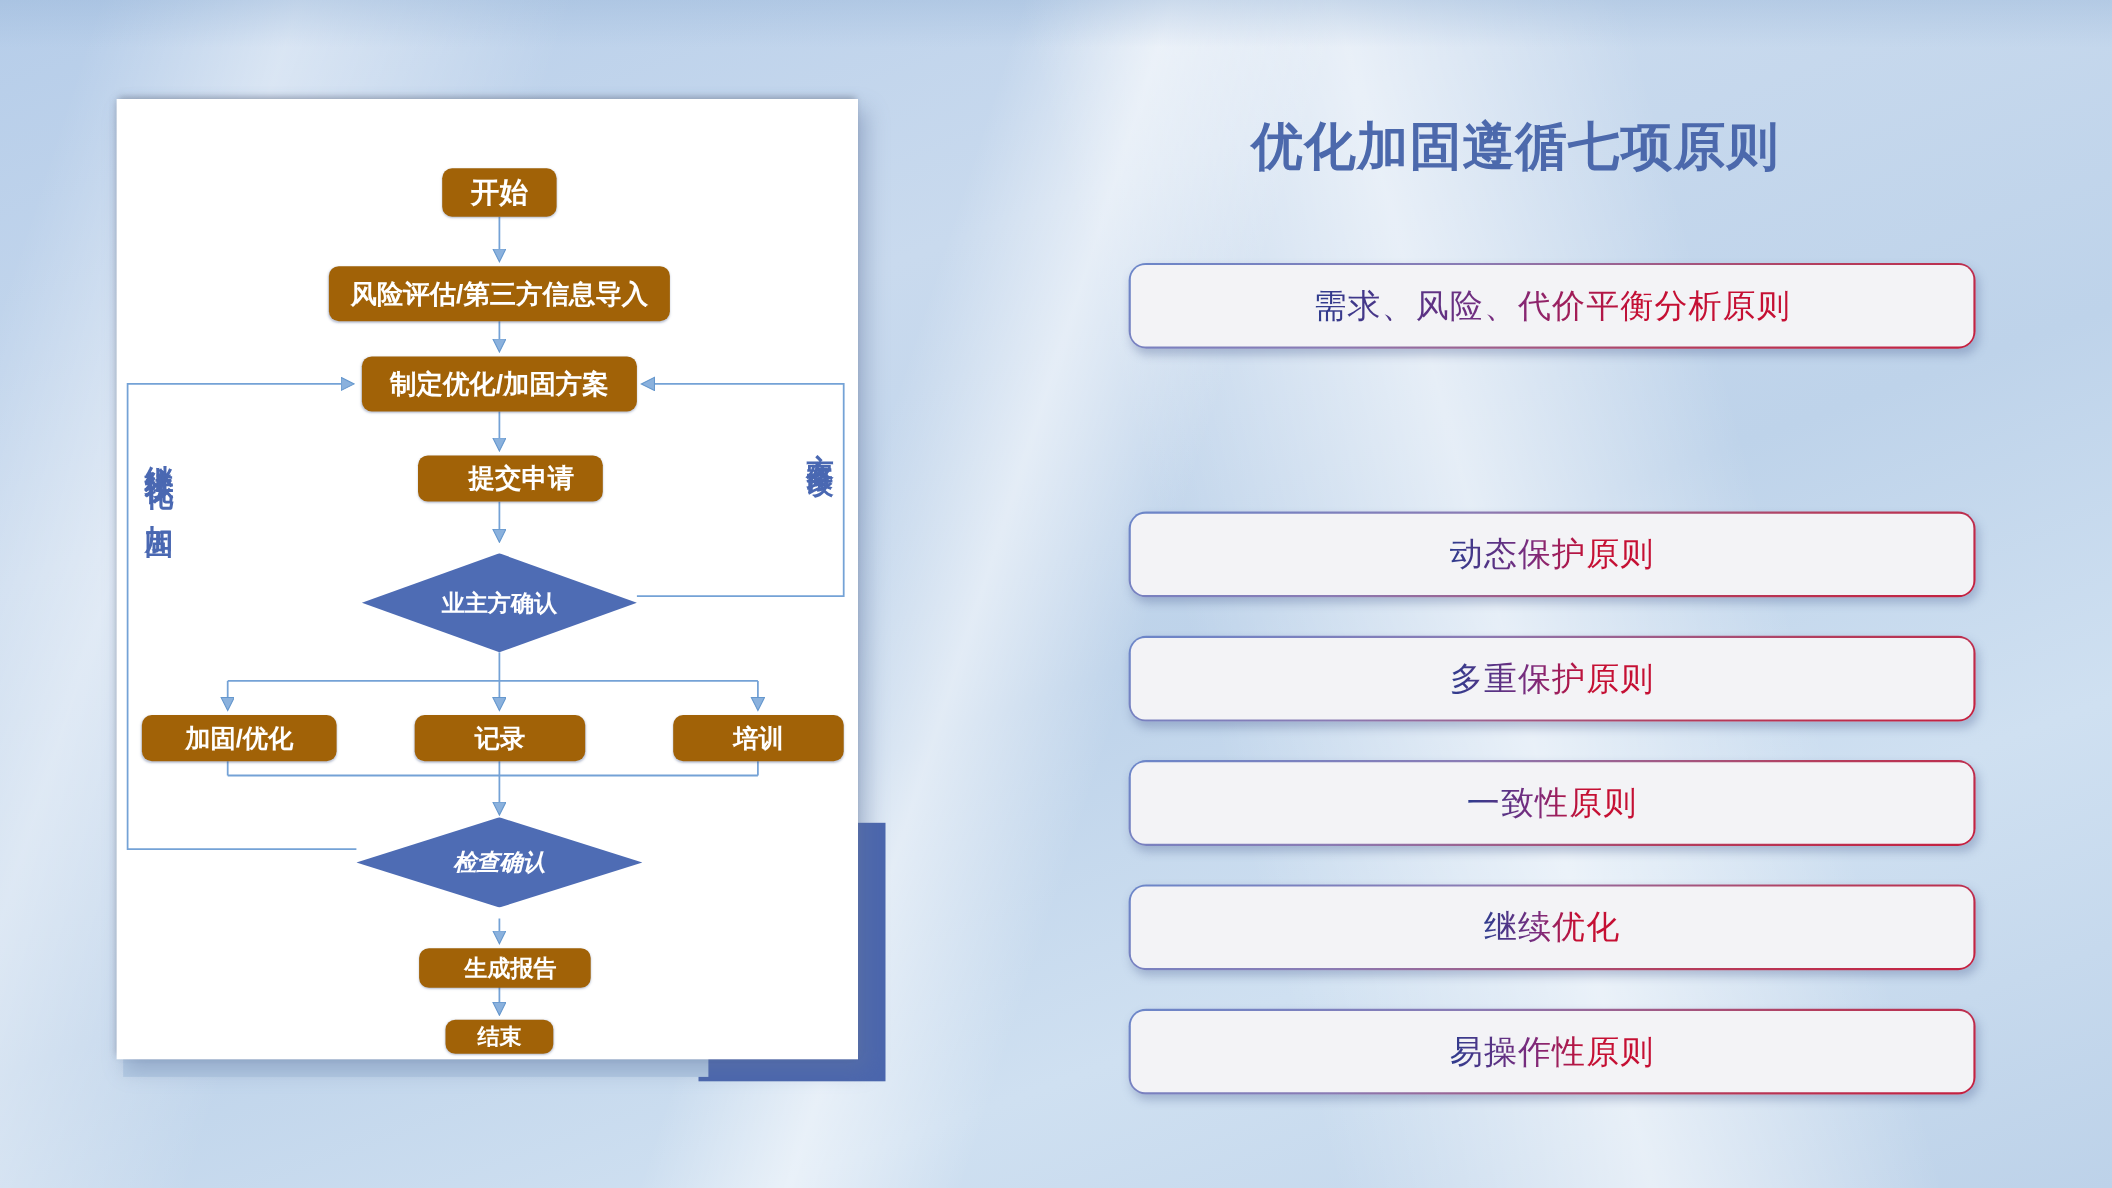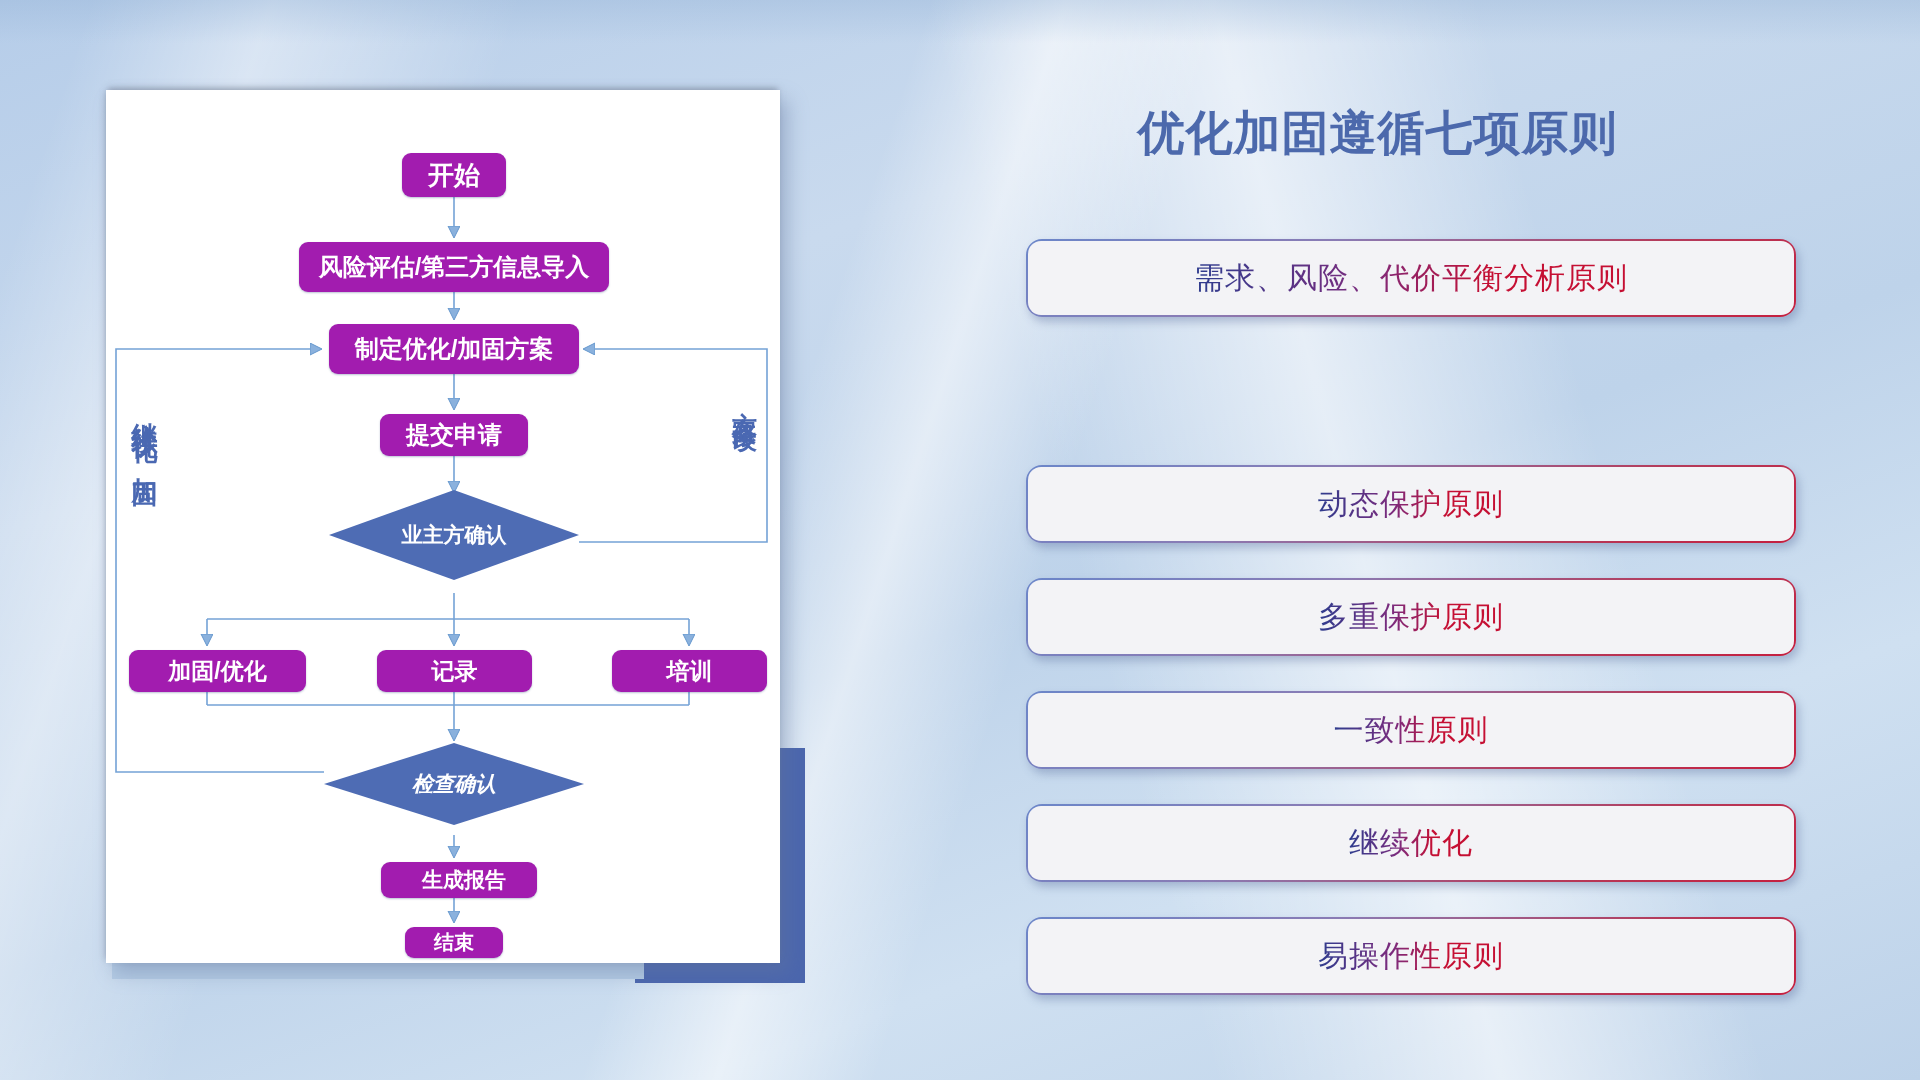--- a/index.html
+++ b/index.html
@@ -15,21 +15,21 @@
   }
   
   .card-shadow-rect{position:absolute;left:635px;top:748px;width:170px;height:235px;background:#4b66ad;z-index:1;}
   .card-shadow-band{position:absolute;left:112px;top:961px;width:532px;height:18px;background:#b4cbe4;z-index:1;}
   .card{
     position:absolute;left:106px;top:90px;width:674px;height:873px;background:#ffffff;z-index:2;
     box-shadow:0 -4px 6px -2px rgba(110,120,140,.55), -4px 0 6px -3px rgba(110,120,140,.3), 8px 10px 18px rgba(100,120,160,.4);
   }
   .connectors{position:absolute;left:0;top:0;width:674px;height:873px;}
   .fnode{
-    position:absolute;background:#a21caf;color:#ffffff;border-radius:9px;
+    position:absolute;background:#a16207;color:#ffffff;border-radius:9px;
     display:flex;align-items:center;justify-content:center;
     font-weight:700;font-size:24px;box-shadow:0 1px 2px rgba(60,80,130,.35);
   }
   .fdiamond{position:absolute;display:flex;align-items:center;justify-content:center;}
   .fdiamond svg{position:absolute;left:0;top:0;}
   .fdiamond span{position:relative;color:#fff;font-weight:700;font-size:21px;}
   .vlabel{
     position:absolute;writing-mode:vertical-rl;text-orientation:upright;
     color:#4a68b2;font-weight:700;font-size:26px;letter-spacing:5px;line-height:1;
   }
@@ -86,23 +86,23 @@
         <line x1="348" y1="745" x2="348" y2="766" marker-end="url(#arr)"></line>
         <line x1="348" y1="807" x2="348" y2="831" marker-end="url(#arr)"></line>
         <polyline points="218,682 10,682 10,259 214,259" marker-end="url(#arr)"></polyline>
         <polyline points="473,452 661,452 661,259 479,259" marker-end="url(#arr)"></polyline>
       </g>
     </svg>
 
     <div class="fnode" style="left:296px;top:63px;width:104px;height:44px;font-size:26px;">开始</div>
     <div class="fnode" style="left:193px;top:152px;width:310px;height:50px;">风险评估/第三方信息导入</div>
     <div class="fnode" style="left:223px;top:234px;width:250px;height:50px;">制定优化/加固方案</div>
-    <div class="fnode" style="left:274px;top:324px;width:148px;height:42px;">提交申请</div>
+    <div class="fnode" style="left:274px;top:324px;width:148px;height:42px;padding-left:20px;">提交申请</div>
 
-    <div class="fdiamond" style="left:223px;top:400px;width:250px;height:90px;">
+    <div class="fdiamond" style="left:223px;top:413px;width:250px;height:90px;">
       <svg width="250" height="90">
         <polygon points="0,45 125,0 250,45 125,90" fill="#4e6cb4"></polygon>
       </svg>
       <span>业主方确认</span>
     </div>
 
     <div class="fnode" style="left:23px;top:560px;width:177px;height:42px;font-size:23px;">加固/优化</div>
     <div class="fnode" style="left:271px;top:560px;width:155px;height:42px;font-size:23px;">记录</div>
     <div class="fnode" style="left:506px;top:560px;width:155px;height:42px;font-size:23px;">培训</div>
 

